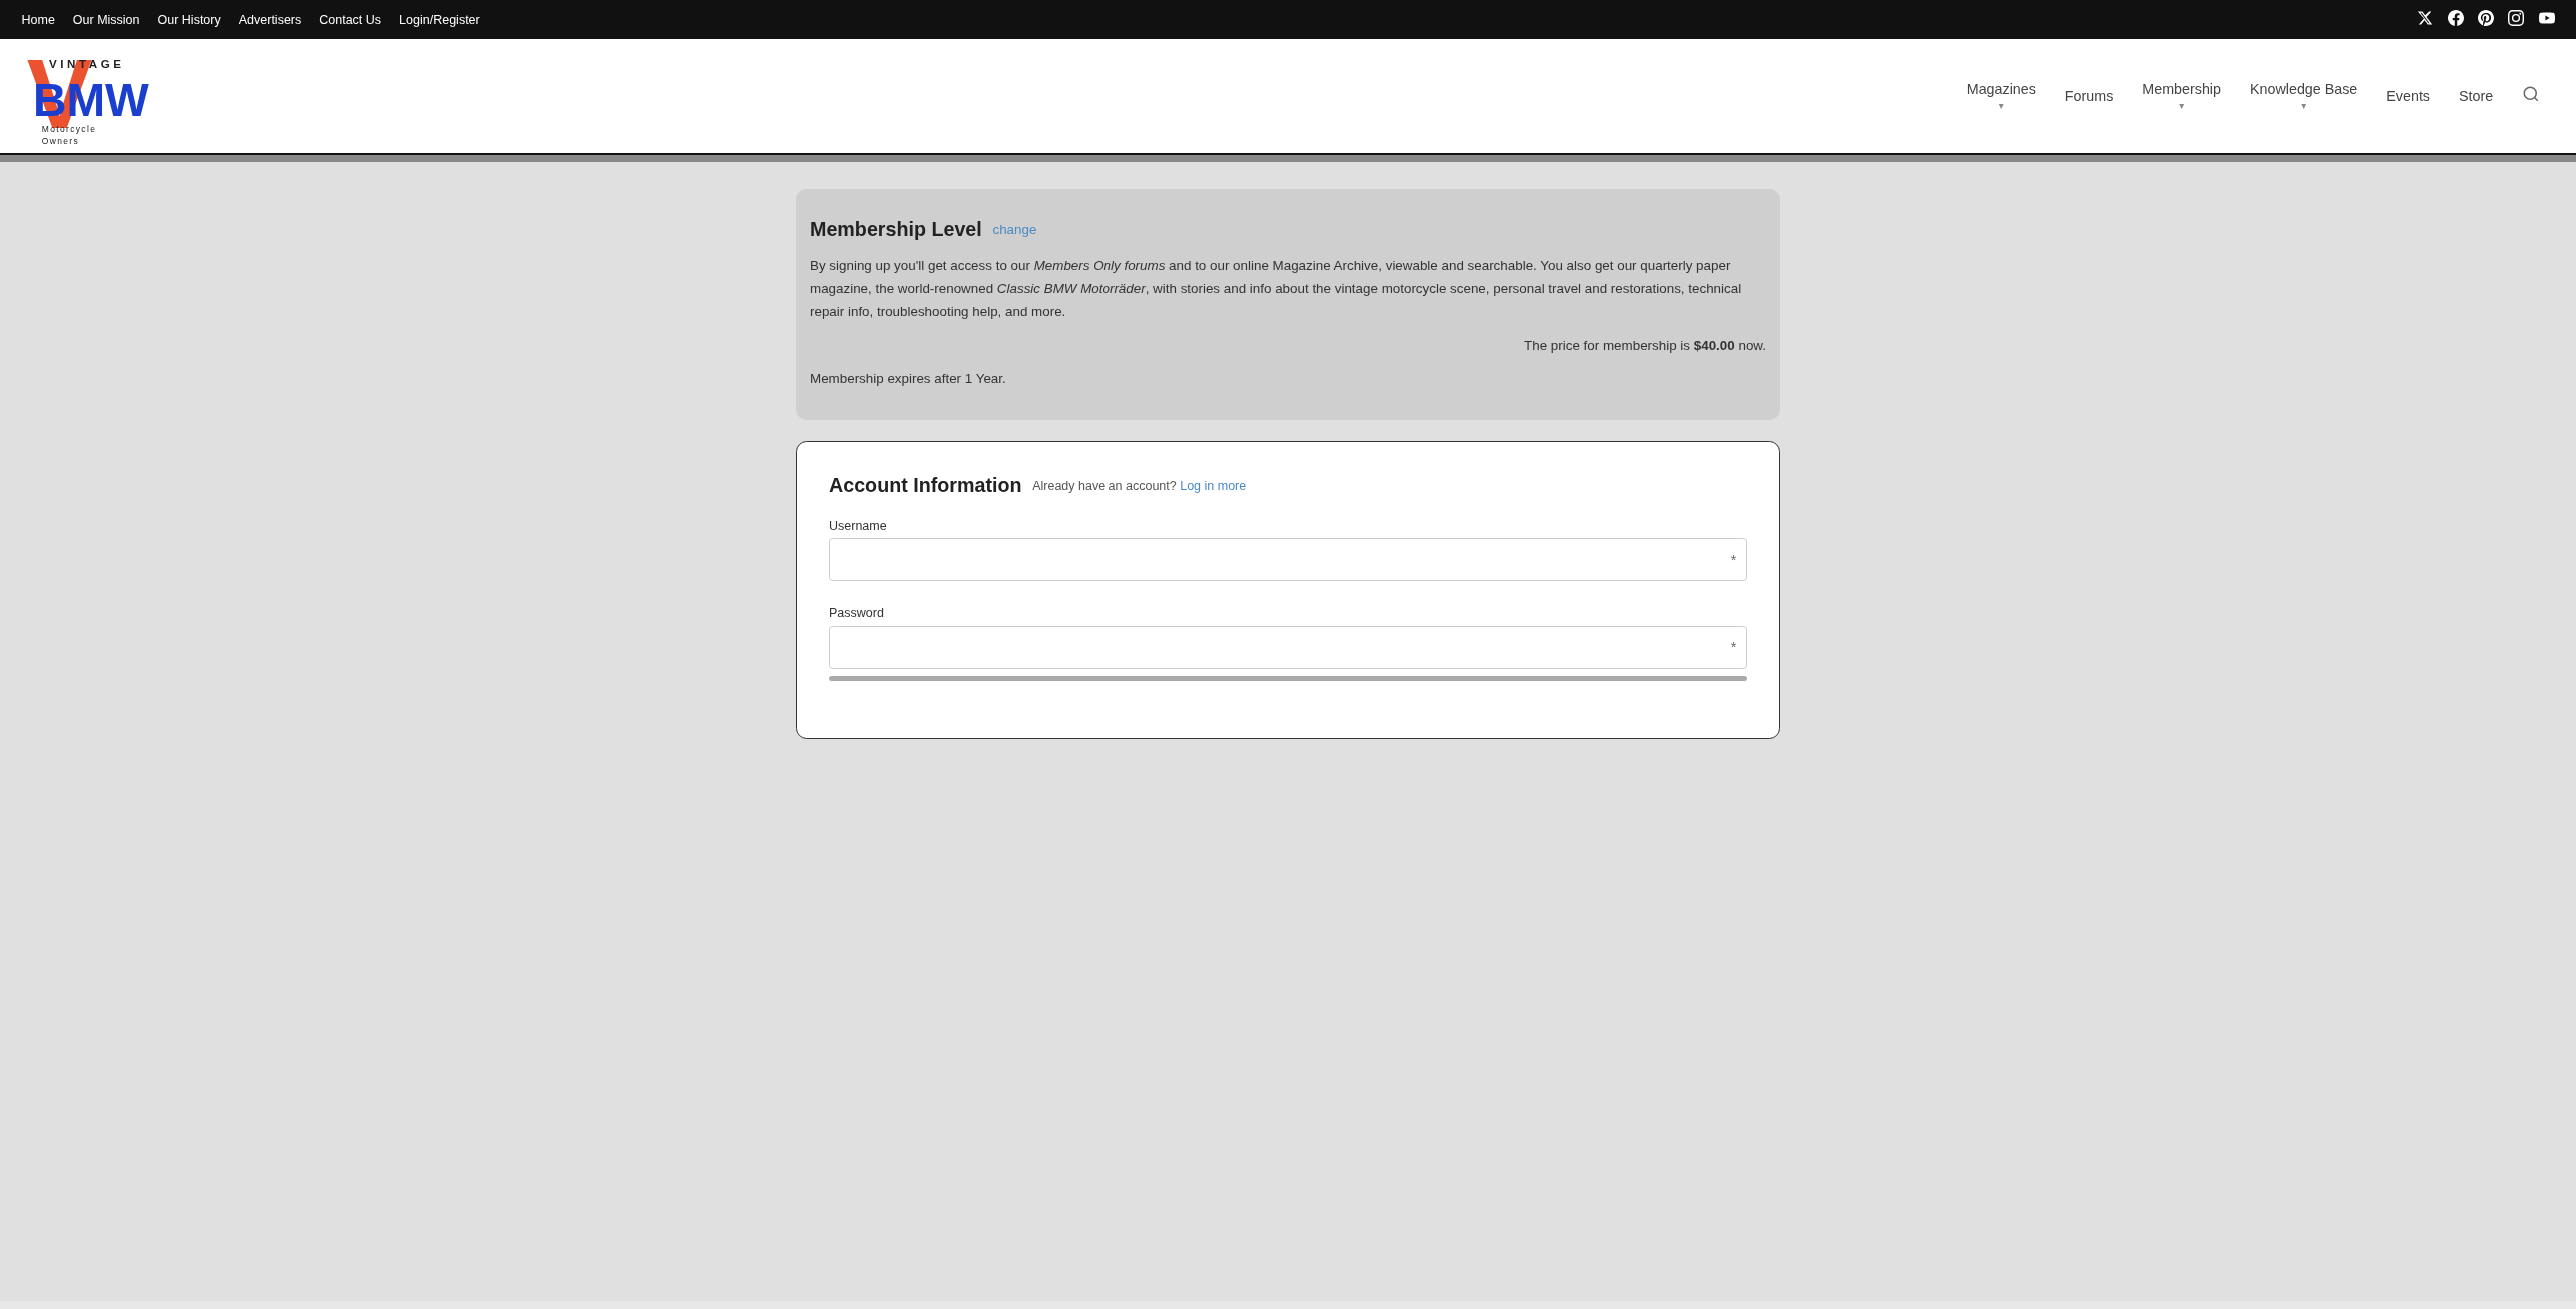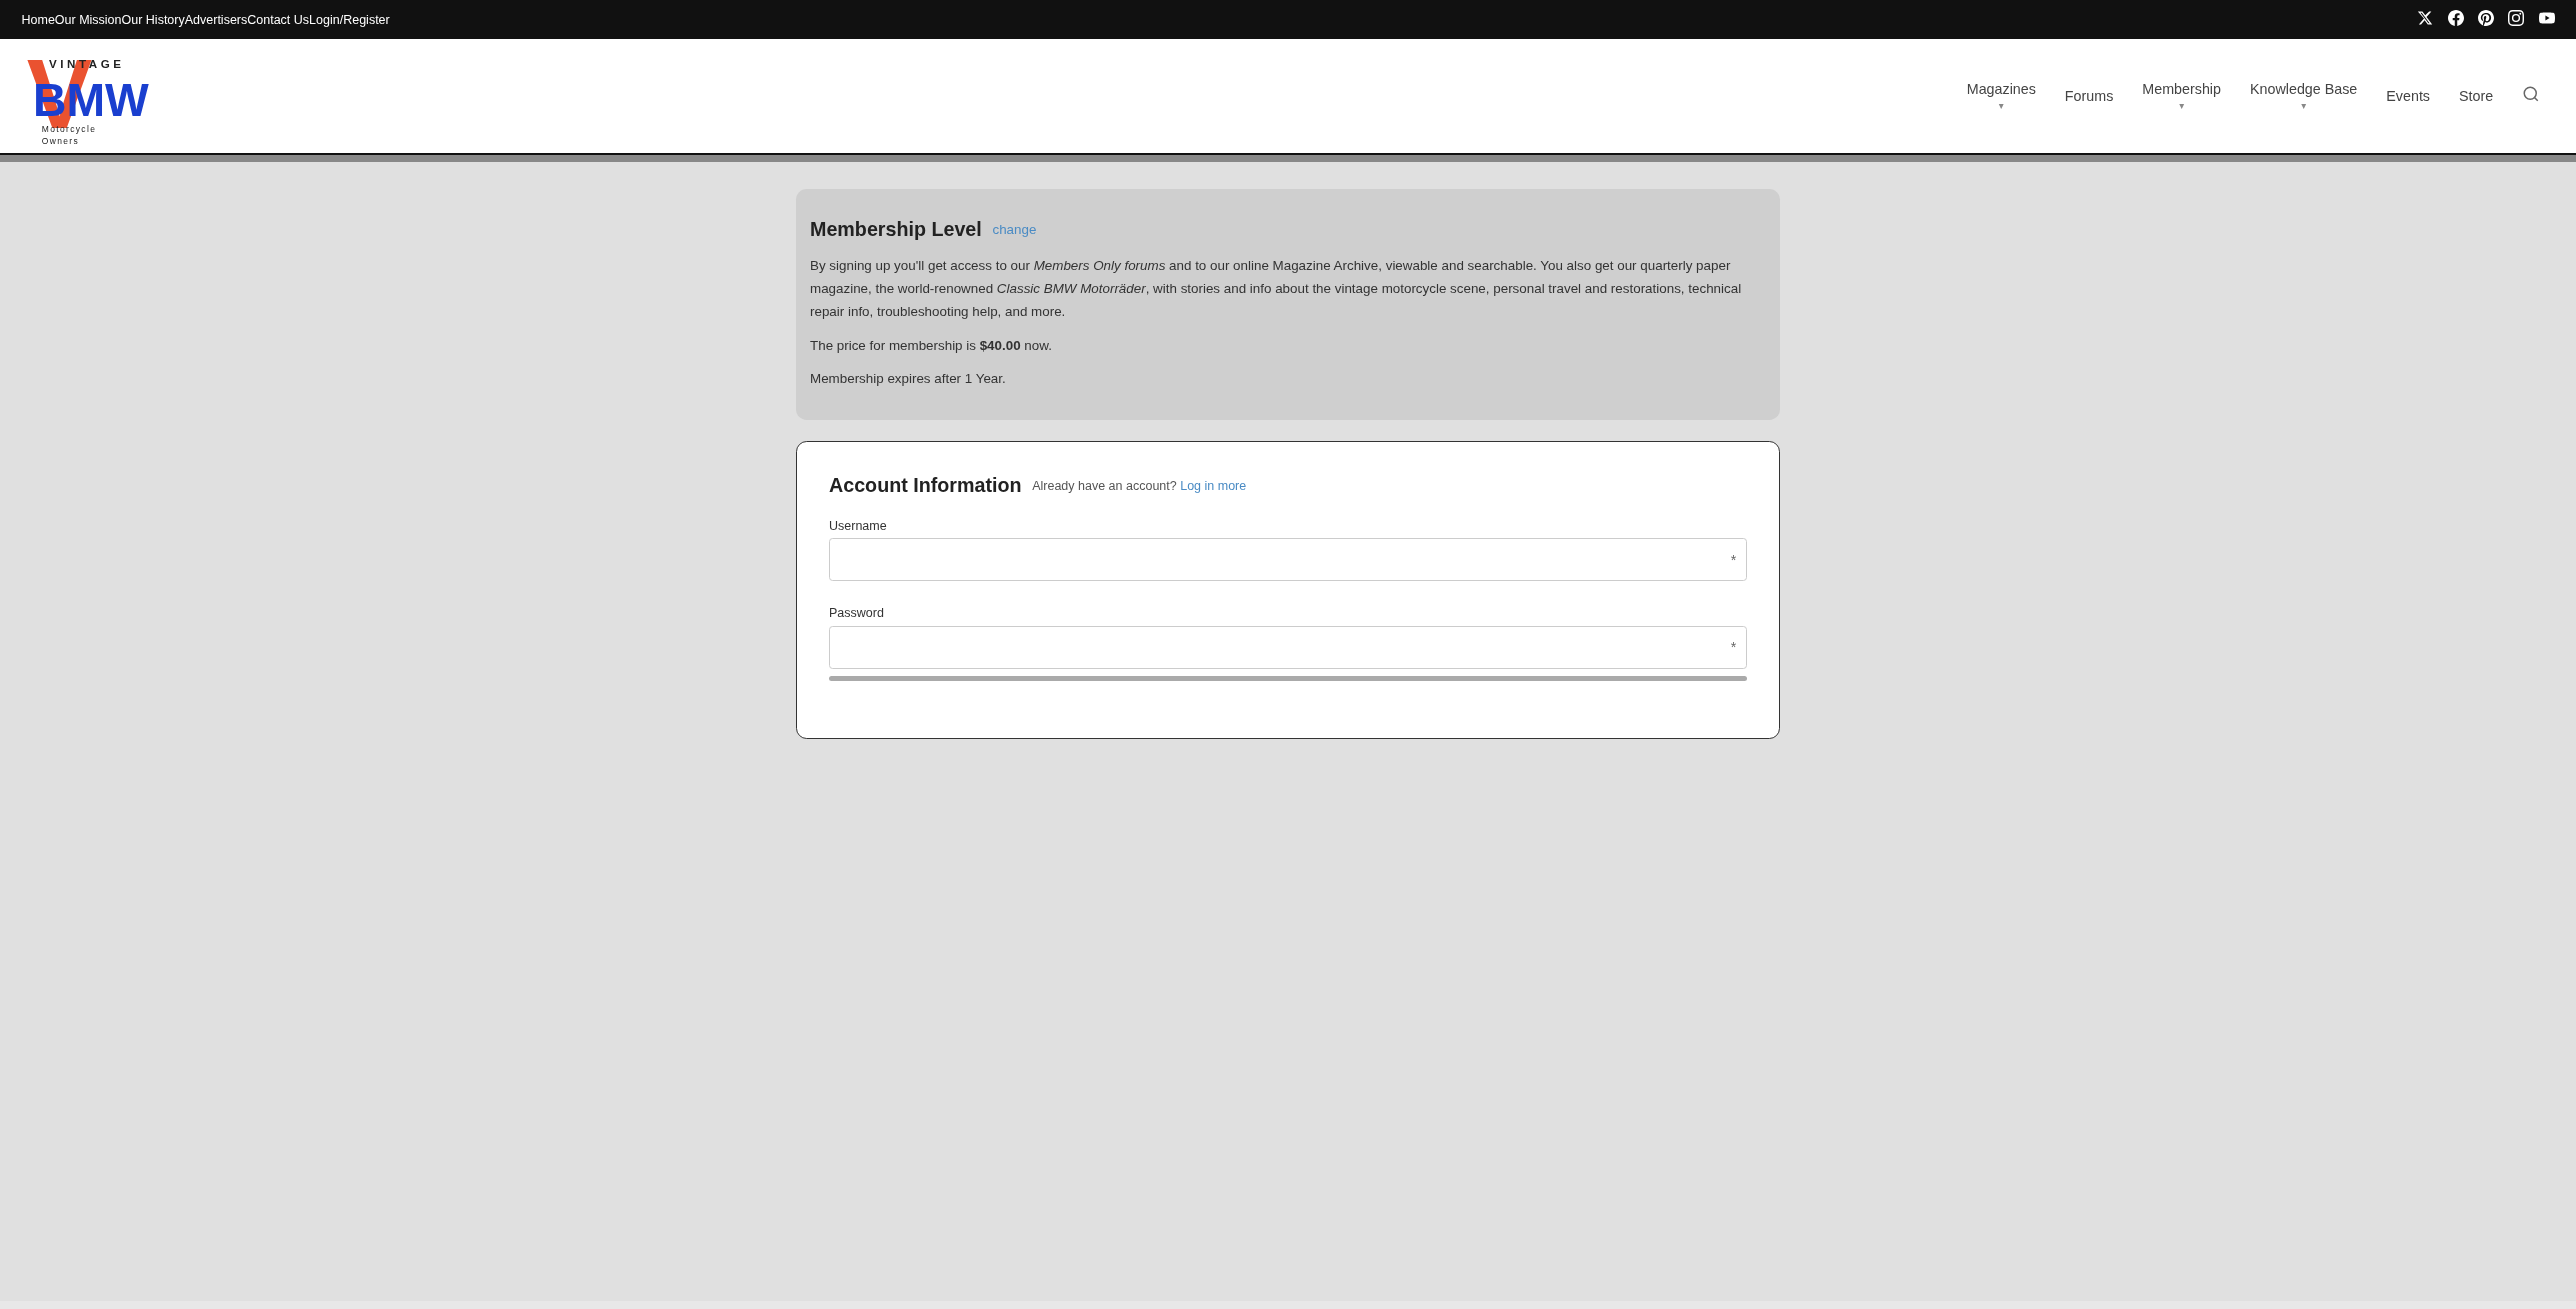--- a/index.html
+++ b/index.html
@@ -9,21 +9,21 @@
     .top-bar {
       background: #111;
       color: #fff;
       display: flex;
       align-items: center;
       justify-content: space-between;
       padding: 0 21.5px;
       height: 39px;
       font-size: 12.5px;
     }
-    .top-nav { display: flex; align-items: center; }
+    .top-nav { display: flex; gap: 18px; align-items: center; }
     .top-nav a { color: #fff; text-decoration: none; font-size: 12.5px; }
     .social-icons { display: flex; gap: 14.3px; align-items: center; }
     .social-icon { color: #fff; font-size: 14.3px; cursor: pointer; }
 
     
     .main-header {
       background: #fff;
       display: flex;
       align-items: center;
       padding: 0 21.5px;
@@ -101,20 +101,21 @@
       line-height: 1.7;
       margin-bottom: 10.7px;
     }
     .membership-text strong { font-weight: 700; }
     .membership-text em { font-style: italic; }
     .price-text {
       color: #333;
       font-size: 13.4px;
       line-height: 1.7;
       margin-bottom: 10.7px;
+      text-align: right;
     }
     .price-text strong { font-weight: 700; }
     .expires-text {
       color: #333;
       font-size: 13.4px;
       line-height: 1.7;
     }
 
     
     .account-form {

